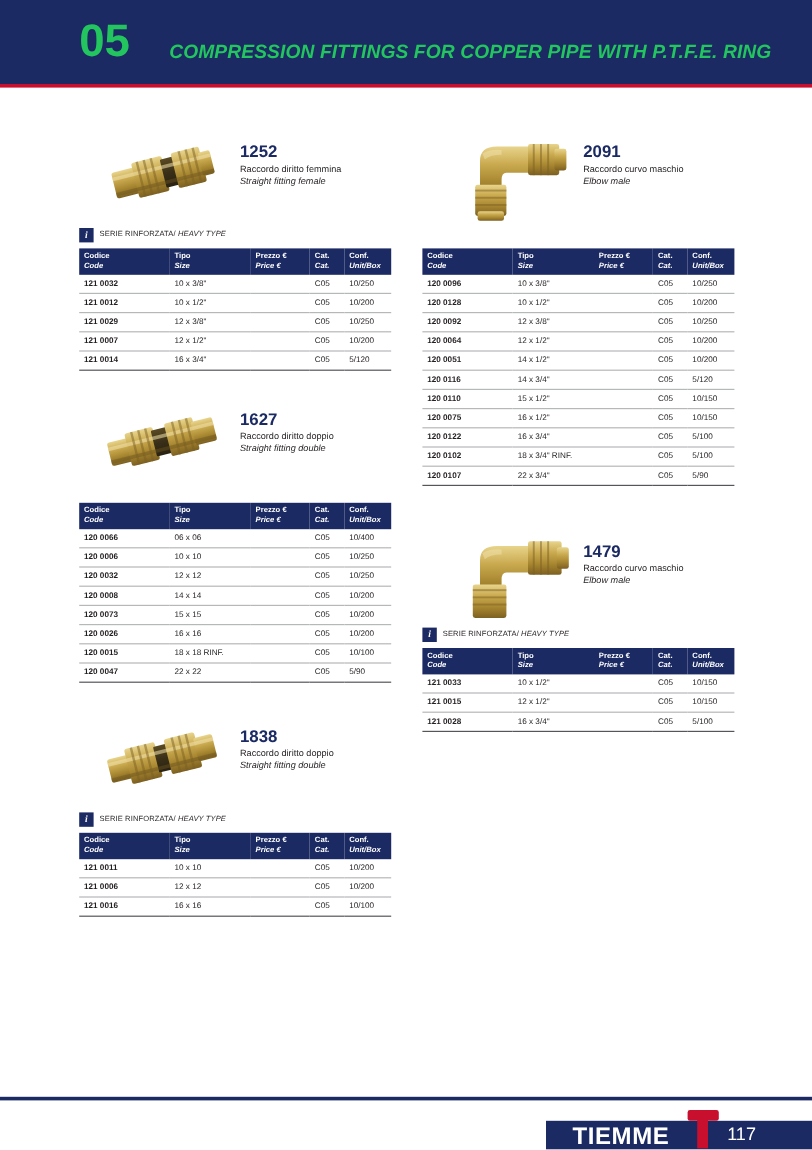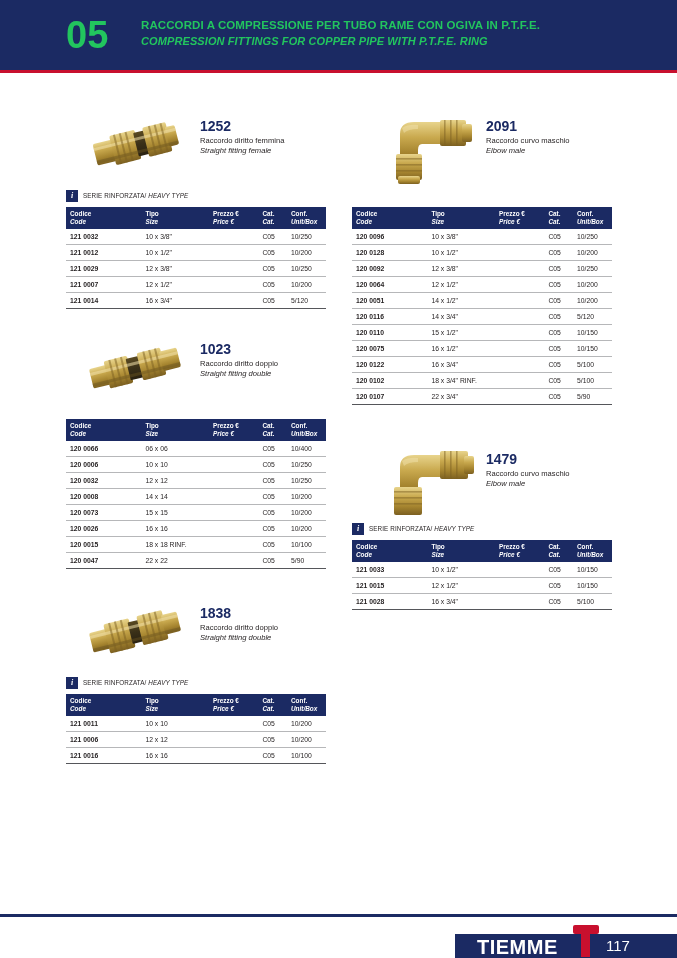--- a/index.html
+++ b/index.html
@@ -33,21 +33,21 @@
   .header .title-it {
     position: absolute;
     left: 141px; top: 19px;
     font-size: 11.5px;
     font-weight: bold;
     letter-spacing: 0.1px;
   }
   .header .title-en {
     position: absolute;
     left: 141px; top: 35px;
-    font-size: 11px;
+    font-size: 16px;
     font-style: italic;
     font-weight: bold;
     letter-spacing: 0.1px;
   }
   .header-rule {
     position: absolute;
     left: 0; top: 70px;
     width: 677px; height: 3px;
     background: #c8102e;
   }
@@ -205,21 +205,20 @@
     left: 606px; top: 937px;
     color: #ffffff;
     font-size: 15px;
   }
 </style>
 </head>
 <body>
 
 <div class="header">
   <div class="chapter-number">05</div>
-  <div class="title-it">RACCORDI A COMPRESSIONE PER TUBO RAME CON OGIVA IN P.T.F.E.</div>
   <div class="title-en">COMPRESSION FITTINGS FOR COPPER PIPE WITH P.T.F.E. RING</div>
 </div>
 <div class="header-rule"></div>
 
 <div class="col-left">
 
   <div class="block">
     <div class="prod-head">
       <div class="prod-img">
         <svg class="fit" viewBox="0 0 118 82">
@@ -337,21 +336,21 @@
             <rect x="35" y="27" width="2" height="28" fill="#7c6021" opacity="0.5"></rect>
             <rect x="41" y="27" width="2" height="28" fill="#7c6021" opacity="0.5"></rect>
             <rect x="47" y="27" width="2" height="28" fill="#7c6021" opacity="0.5"></rect>
             <rect x="70" y="27" width="2" height="28" fill="#7c6021" opacity="0.5"></rect>
             <rect x="76" y="27" width="2" height="28" fill="#7c6021" opacity="0.5"></rect>
             <rect x="82" y="27" width="2" height="28" fill="#7c6021" opacity="0.5"></rect>
           </g>
         </svg>
       </div>
       <div class="prod-txt">
-        <div class="prod-code">1023</div>
+        <div class="prod-code">1627</div>
         <div class="prod-desc-it">Raccordo diritto doppio</div>
         <div class="prod-desc-en">Straight fitting double</div>
       </div>
     </div>
 
     <table class="ptable" style="margin-top:6px;">
       <colgroup>
           <col class="c1">
           <col class="c2">
           <col class="c3">

